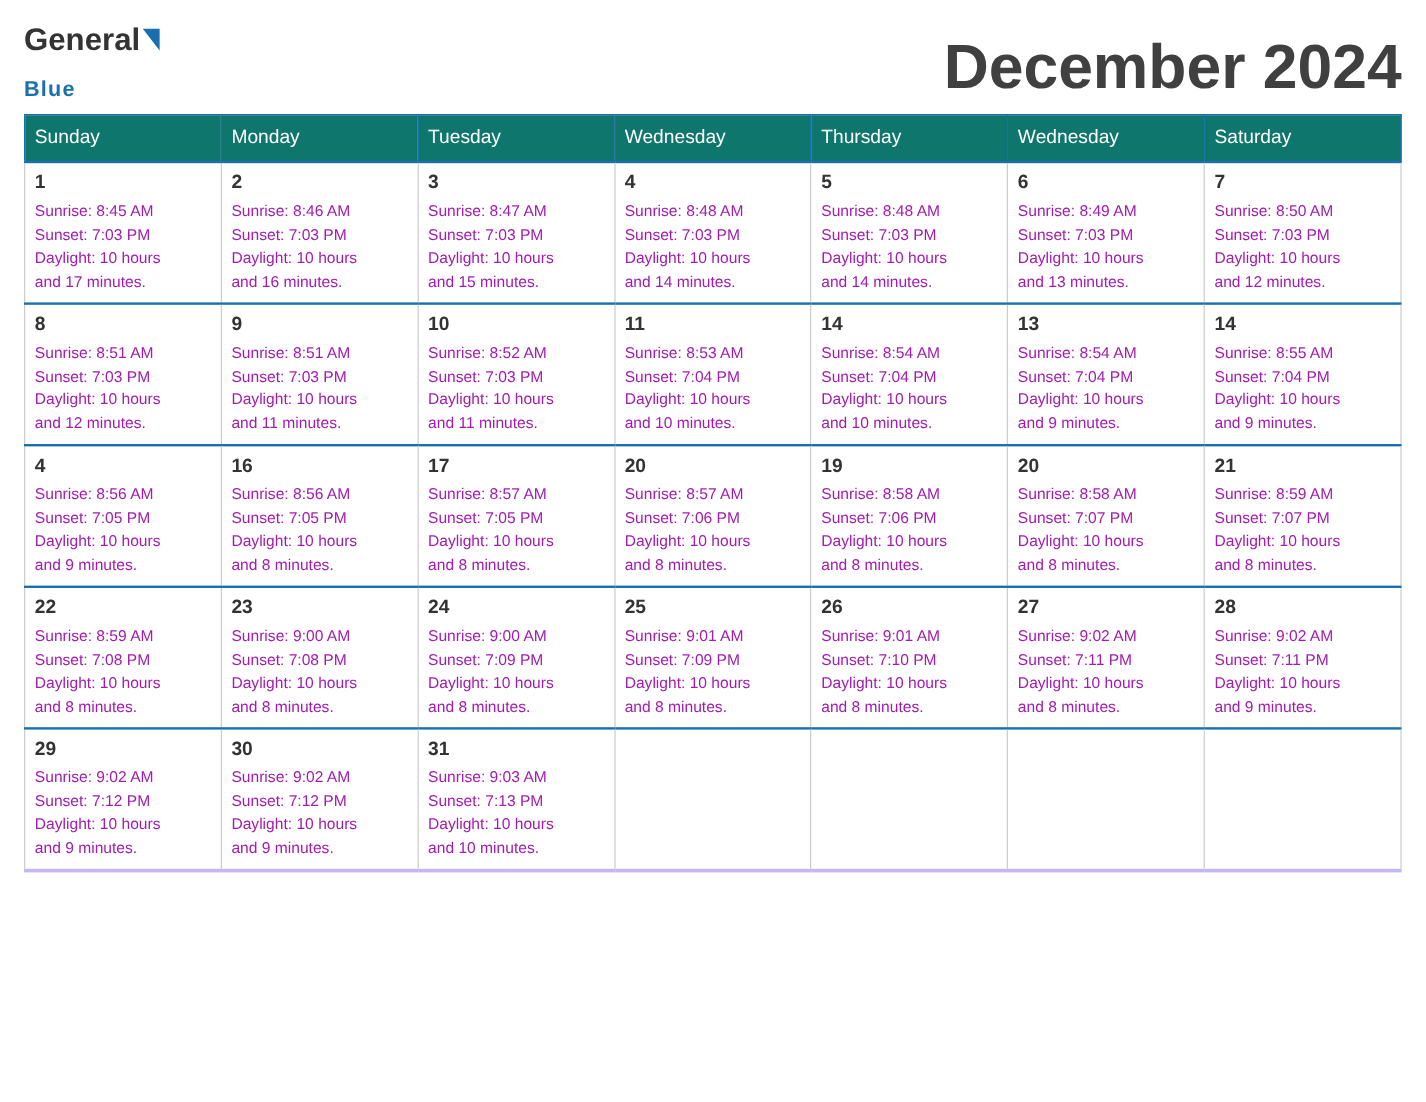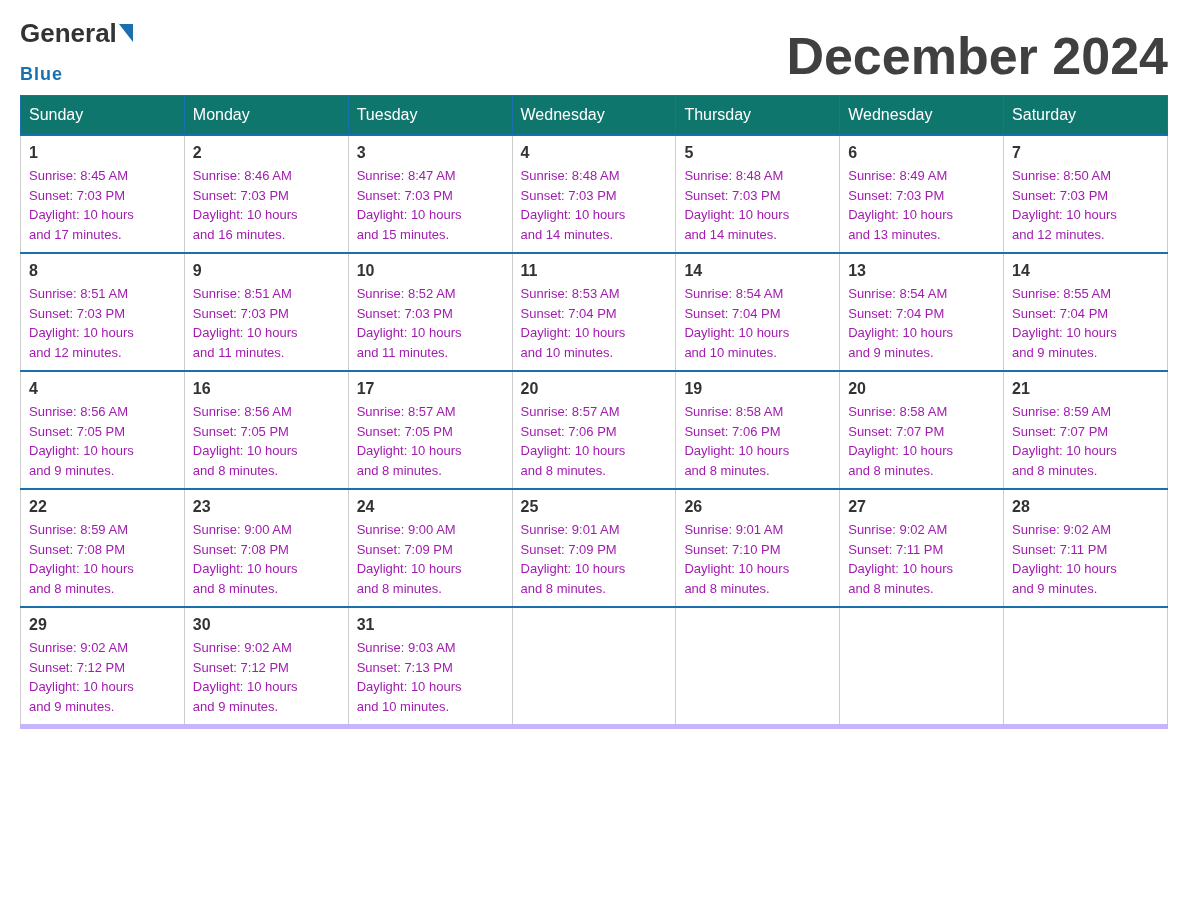--- a/index.html
+++ b/index.html
@@ -86,21 +86,21 @@
       font-weight: bold;
       display: block;
       margin-bottom: 4px;
     }
     .day-info {
       font-size: 13px;
       line-height: 1.5;
       color: #a21caf;
     }
     tbody tr:last-child td {
-      border-bottom: 5px solid #c4b5fd;
+      border-bottom: 3px solid #c4b5fd;
     }
     .empty-cell {
       background: #fff;
     }
   </style>
 </head>
 <body>
 
 <div class="header">
   <div class="logo">

